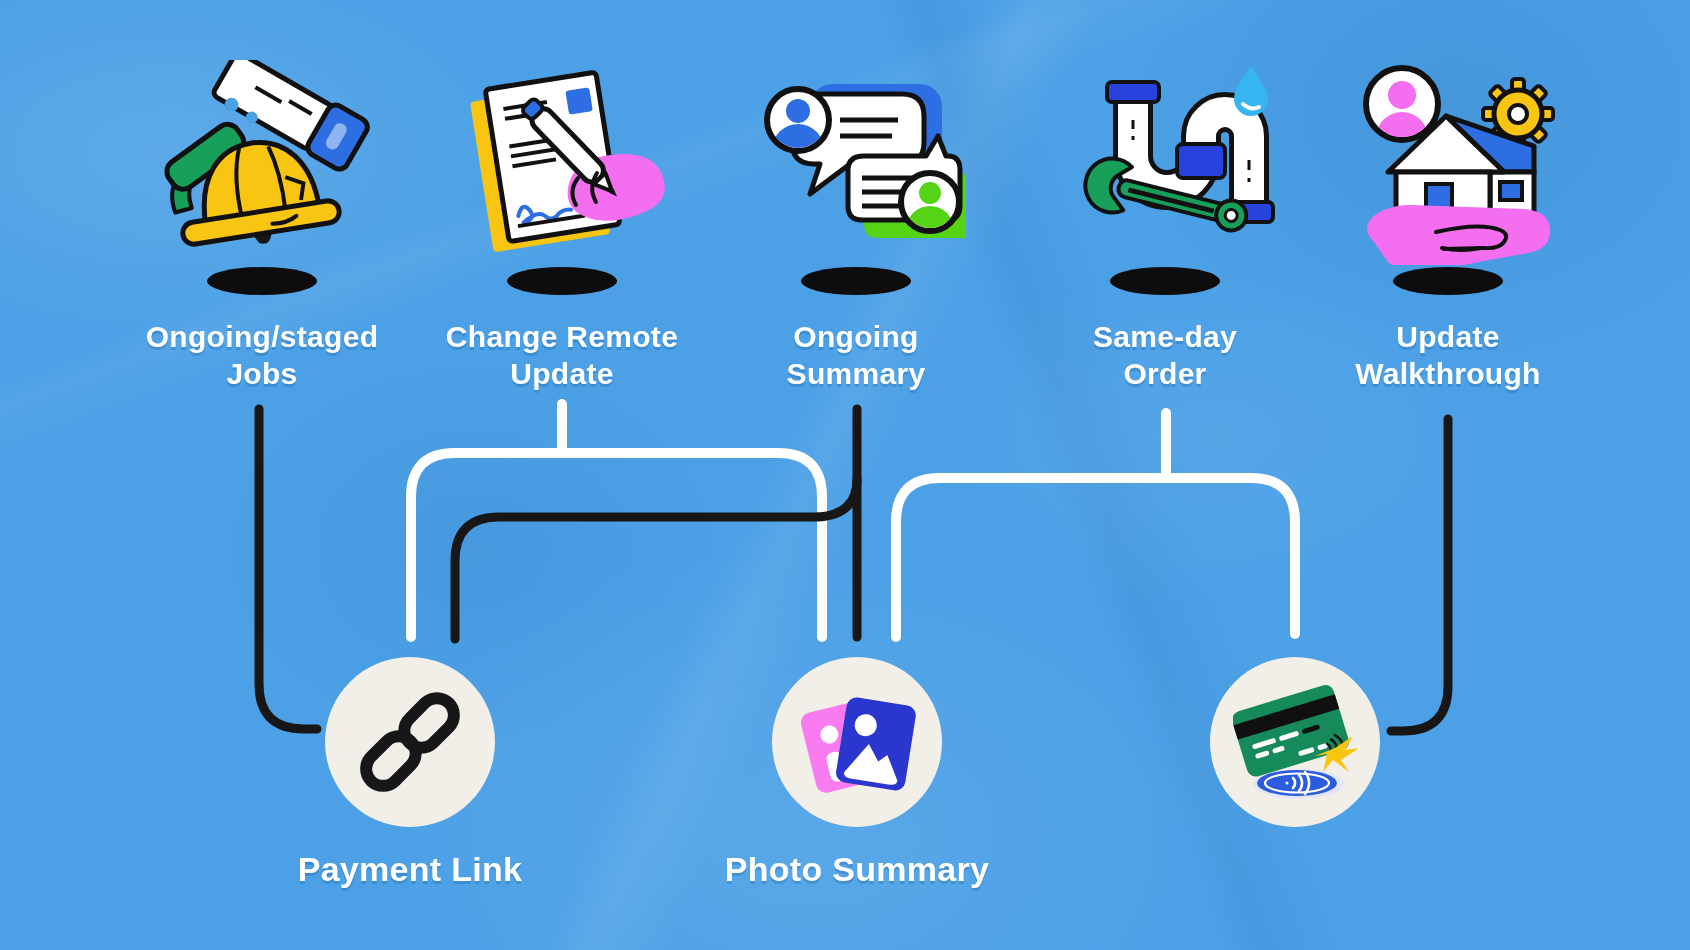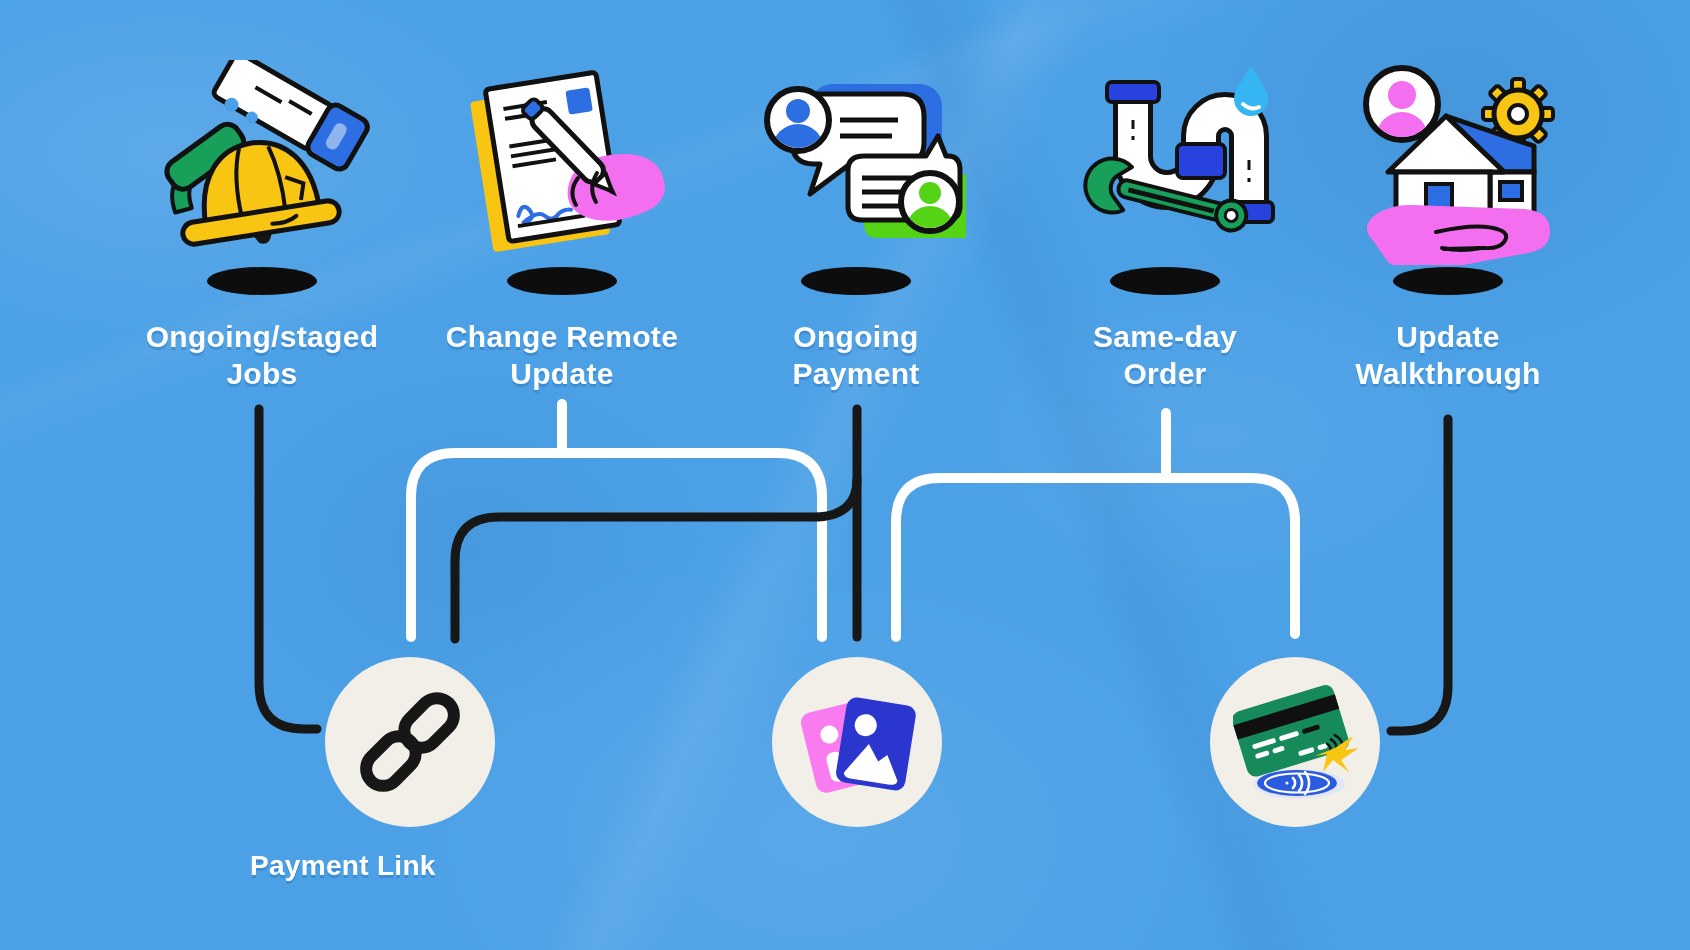--- a/index.html
+++ b/index.html
@@ -32,22 +32,22 @@
     color:#ffffff;font-weight:bold;font-size:30px;line-height:37px;letter-spacing:.3px;
     text-shadow:0 3px 0 rgba(28,88,150,.28);
   }
   .node-label span{display:block;}
   .node-bottom{position:absolute;top:0;width:320px;height:950px;z-index:2;}
   .node-bottom .circle{
     position:absolute;left:75px;top:657px;width:170px;height:170px;border-radius:50%;
     background:#f2efe9;display:flex;align-items:center;justify-content:center;
   }
   .node-bottom .node-label2{
-    position:absolute;left:0;top:850px;width:320px;text-align:left;
-    color:#ffffff;font-weight:bold;font-size:28px;letter-spacing:.3px;
+    position:absolute;left:0;top:850px;width:320px;text-align:center;
+    color:#ffffff;font-weight:bold;font-size:34px;letter-spacing:.3px;
     text-shadow:0 3px 0 rgba(28,88,150,.28);
   }
   .c1{left:112px;} .c2{left:412px;} .c3{left:706px;} .c4{left:1015px;} .c5{left:1298px;}
   .b1{left:250px;} .b2{left:697px;} .b3{left:1135px;}
 </style>
 </head>
 <body>
 
 <div class="canvas">
   <div class="texture"></div>
@@ -156,21 +156,21 @@
         <circle cx="184" cy="142" r="29" fill="#fff" stroke="#111" stroke-width="6"></circle>
         <g clip-path="url(#av2)">
           <circle cx="184" cy="133" r="11" fill="#54d414"></circle>
           <circle cx="184" cy="170" r="24" fill="#54d414"></circle>
         </g>
       </svg>
     </div>
     <div class="ground-shadow"></div>
     <div class="node-label">
       <span>Ongoing</span>
-        <span>Payment</span>
+        <span>Summary</span>
     </div>
   </div>
 
   <div class="node-top c4">
     <div class="icon-wrap">
       <svg width="220" height="205" viewBox="0 0 220 205">
         <g>
           <path d="M78,38 V96 a34,34 0 0 0 68,0 V76 a24,24 0 0 1 48,0 V150" fill="none" stroke="#111" stroke-width="40"></path>
           <path d="M78,38 V96 a34,34 0 0 0 68,0 V76 a24,24 0 0 1 48,0 V150" fill="none" stroke="#fff" stroke-width="30"></path>
           <path d="M78,60 v9 M78,76 v4 M194,100 v10 M194,118 v4" stroke="#111" stroke-width="3"></path>
@@ -268,20 +268,21 @@
           <circle cx="-25" cy="-14" r="9" fill="#fff"></circle>
           <rect x="-34" y="4" width="16" height="30" rx="7" fill="#fff"></rect>
         </g>
         <g transform="rotate(9)">
           <rect x="-16" y="-44" width="70" height="86" rx="10" fill="#2b36cf"></rect>
           <circle cx="6" cy="-18" r="11" fill="#fff"></circle>
           <path d="M-8,32 L12,0 L24,16 L32,8 L46,32 q0,5 -7,5 L-1,37 q-7,0 -7,-5 z" fill="#fff"></path>
         </g>
       </svg>
     </div>
+    <div class="node-label2">Photo Summary</div>
   </div>
 
   <div class="node-bottom b3">
     <div class="circle">
       <svg width="124" height="124" viewBox="-62 -62 124 124">
         <ellipse cx="4" cy="42" rx="46" ry="15" fill="#e3e6f6"></ellipse>
         <ellipse cx="2" cy="41" rx="40" ry="13" fill="#2b5ce0"></ellipse>
         <ellipse cx="2" cy="41" rx="32" ry="9.5" fill="none" stroke="#fff" stroke-width="2.2"></ellipse>
         <g stroke="#fff" stroke-width="2.6" fill="none" stroke-linecap="round" transform="translate(-8 41)">
           <circle cx="0" cy="0" r="1.5" fill="#fff" stroke="none"></circle>

